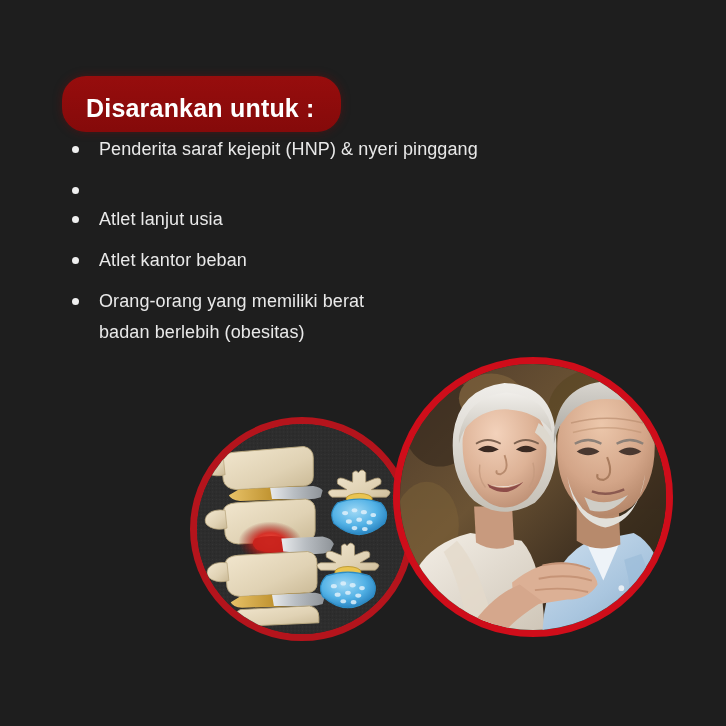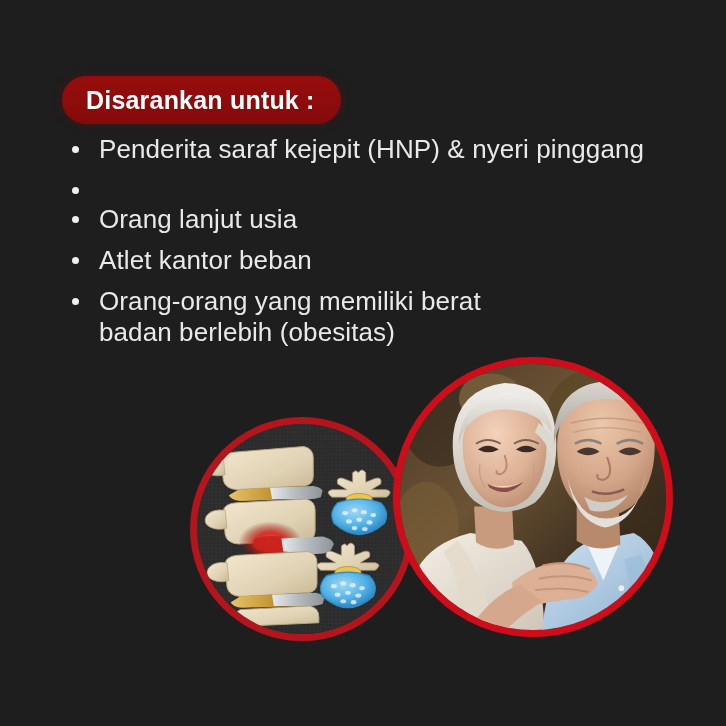--- a/index.html
+++ b/index.html
@@ -23,21 +23,21 @@
     background: #1e1e1e;
     overflow: hidden;
   }
 
   
   .heading-pill {
     position: absolute;
     left: 62px;
     top: 76px;
     height: 48px;
-    padding: 0 26px 0 24px;
+    padding: 8px 26px 0 24px;
     display: inline-flex;
     align-items: center;
     background: #8f0b0b;
     background: linear-gradient(180deg,#970d0d 0%, #850a0a 100%);
     border-radius: 24px;
     box-shadow: 0 0 10px rgba(140,10,10,0.35);
   }
   .heading-pill-text {
     color: #ffffff;
     font-size: 25px;
@@ -66,21 +66,21 @@
     flex: 0 0 auto;
     width: 7px;
     height: 7px;
     border-radius: 50%;
     background: #efefef;
     margin-top: 12px;
     margin-right: 20px;
   }
   .bullet-text {
     color: #e9e9e9;
-    font-size: 26px;
+    font-size: 18px;
     line-height: 31px;
     letter-spacing: 0.1px;
     font-weight: 300;
     white-space: pre-line;
   }
 
   
   .circle-media {
     position: absolute;
     border-radius: 50%;
@@ -130,21 +130,21 @@
   <ul class="bullet-list">
     <li class="bullet-item">
       <span class="bullet-dot"></span>
       <span class="bullet-text">Penderita saraf kejepit (HNP) &amp; nyeri pinggang</span>
     </li>
     <li class="bullet-item">
       <span class="bullet-dot"></span>
     </li>
     <li class="bullet-item">
       <span class="bullet-dot"></span>
-      <span class="bullet-text">Orang lanjut usia</span>
+      <span class="bullet-text">Atlet lanjut usia</span>
     </li>
     <li class="bullet-item">
       <span class="bullet-dot"></span>
       <span class="bullet-text">Atlet kantor beban</span>
     </li>
     <li class="bullet-item">
       <span class="bullet-dot"></span>
       <span class="bullet-text">Orang-orang yang memiliki berat
 badan berlebih (obesitas)</span>
     </li>

